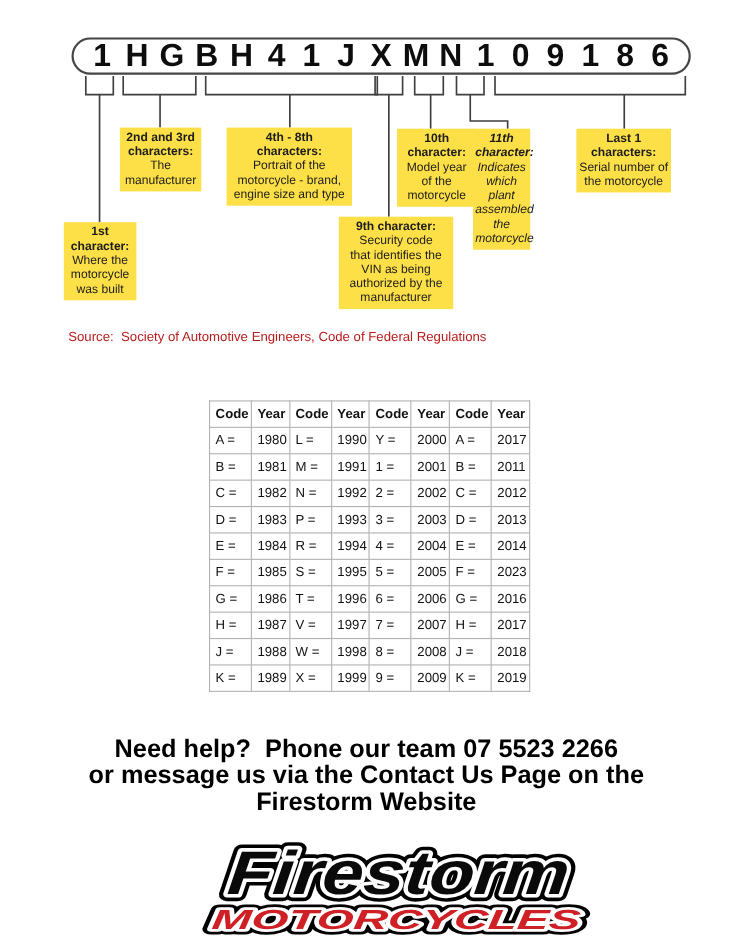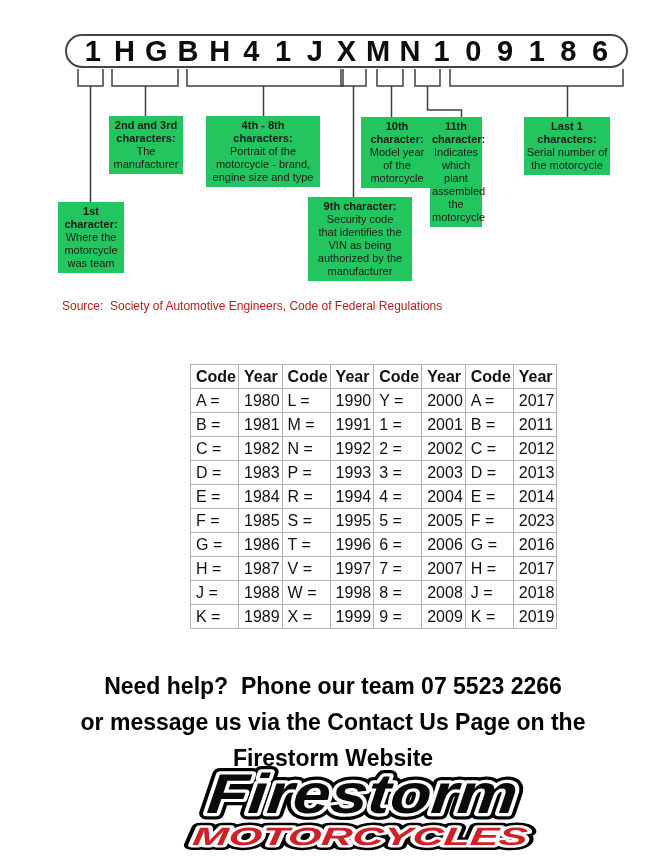--- a/index.html
+++ b/index.html
@@ -15,53 +15,53 @@
   }
   .vin-char{
     flex:1;text-align:center;
     font-weight:bold;font-size:29px;line-height:1;color:#0d0d0d;
   }
   
   .connectors{position:absolute;left:0;top:0;pointer-events:none;}
   .connectors path{fill:none;stroke:#3f3f3f;stroke-width:1.5;}
   
   .label-box{
-    position:absolute;background:#22c55e;color:#1c1c1c;
+    position:absolute;background:#fde047;color:#1c1c1c;
     font-size:11px;line-height:13px;text-align:center;
     padding:3px 2px;white-space:pre-line;box-sizing:border-box;
   }
   .label-heading{font-weight:bold;}
   .box-char-1{left:58px;top:202px;width:66px;}
   .box-char-2-3{left:109px;top:116px;width:74px;}
   .box-char-4-8{left:206px;top:116px;width:114px;}
   .box-char-9{left:308px;top:197px;width:104px;}
   .box-char-10{left:361px;top:117px;width:72px;}
-  .box-char-11{left:430px;top:117px;width:52px;}
+  .box-char-11{left:430px;top:117px;width:52px;font-style:italic;}
   .box-char-last6{left:524px;top:117px;width:86px;}
   
   .source{
     position:absolute;left:62px;top:299px;
     font-size:12px;color:#b91c1c;white-space:pre-wrap;
   }
   
   .year-table{
     position:absolute;left:190px;top:364px;
-    border-collapse:collapse;font-size:16px;color:#111;
+    border-collapse:collapse;font-size:12px;color:#111;
   }
   .year-table th,.year-table td{
     border:1px solid #b2b2b2;padding:2px 2px 2px 5px;
     text-align:left;line-height:19px;vertical-align:middle;
   }
   .year-table th{font-weight:bold;}
   .col-code{width:30px;}
   .col-year{width:26px;}
   
   .help{
     position:absolute;left:0;top:668px;width:666px;text-align:center;
-    font-weight:bold;font-size:23px;line-height:36px;color:#000;
+    font-weight:bold;font-size:23px;line-height:24px;color:#000;
     white-space:pre-wrap;
   }
   
   .logo{position:absolute;left:158px;top:763px;}
 </style>
 </head>
 <body>
 
 <div class="page">
 
@@ -92,21 +92,21 @@
     <path d="M341 69 L341 86 L366 86 L366 69 M353.5 86 L353.5 197"></path>
     <path d="M377 69 L377 86 L403 86 L403 69 M391.5 86 L391.5 117"></path>
     <path d="M415 69 L415 86 L440 86 L440 69 M427.5 86 L427.5 110 L461.5 110 L461.5 117"></path>
     <path d="M450 69 L450 86 L623 86 L623 69 M567.5 86 L567.5 117"></path>
   </svg>
 
   <div>
       <div class="label-box box-char-1"><div class="label-heading">1st
 character:</div><div class="label-body">Where the
 motorcycle
-was team</div></div>
+was built</div></div>
       <div class="label-box box-char-2-3"><div class="label-heading">2nd and 3rd
 characters:</div><div class="label-body">The
 manufacturer</div></div>
       <div class="label-box box-char-4-8"><div class="label-heading">4th - 8th
 characters:</div><div class="label-body">Portrait of the
 motorcycle - brand,
 engine size and type</div></div>
       <div class="label-box box-char-9"><div class="label-heading">9th character:</div><div class="label-body">Security code
 that identifies the
 VIN as being

